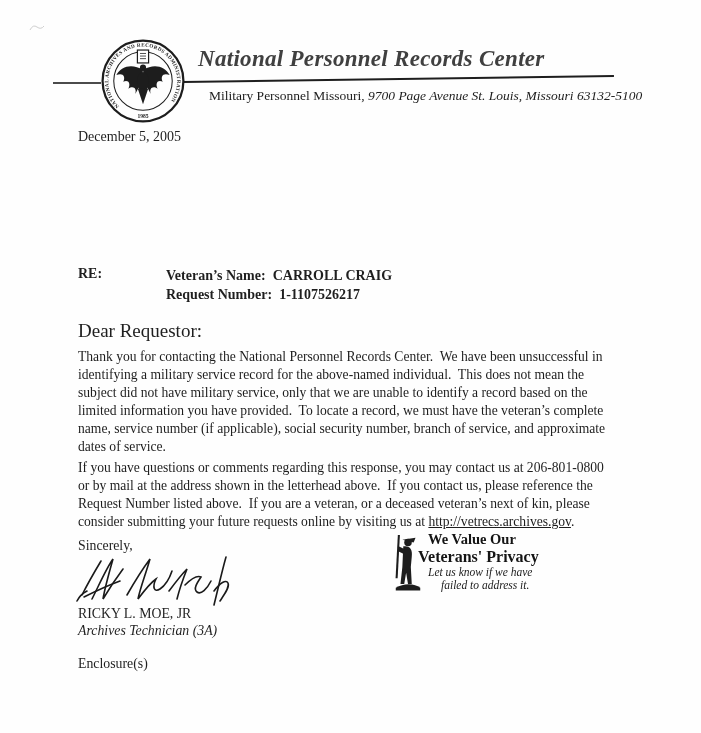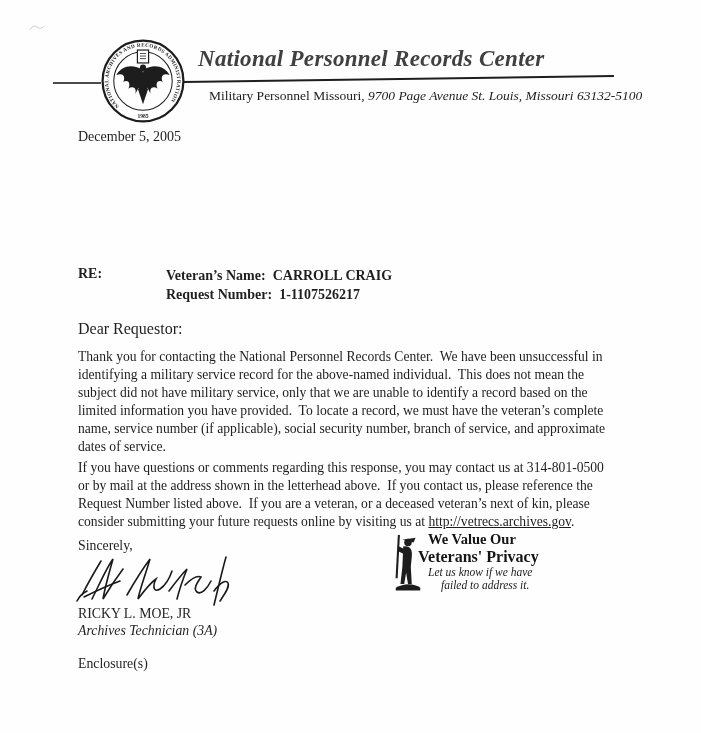--- a/index.html
+++ b/index.html
@@ -38,21 +38,21 @@
     white-space: nowrap;
   }
   .agency-subtitle .it { font-style: italic; }
 
   .date-line { left: 78px; top: 129px; font-size: 14px; }
 
   .re-block { left: 78px; top: 266px; display: flex; font-size: 14px; font-weight: bold; }
   .re-label { width: 88px; }
   .re-lines div { line-height: 19px; white-space: pre; }
 
-  .salutation { left: 78px; top: 320px; font-size: 16px; }
+  .salutation { left: 78px; top: 320px; font-size: 19px; }
 
   .body-para {
     left: 78px; top: 348px; width: 575px;
     font-size: 13.6px; line-height: 18px;
     white-space: pre-wrap; color: #1d1d1d;
   }
   .para2 { top: 459px; }
   .doc-link { color: #1d1d1d; text-decoration: underline; }
 
   .sincerely { left: 78px; top: 538px; font-size: 13.8px; }
@@ -124,21 +124,21 @@
 
   <div class="abs salutation">Dear Requestor:</div>
 
   <div class="abs body-para">Thank you for contacting the National Personnel Records Center.  We have been unsuccessful in
 identifying a military service record for the above-named individual.  This does not mean the
 subject did not have military service, only that we are unable to identify a record based on the
 limited information you have provided.  To locate a record, we must have the veteran’s complete
 name, service number (if applicable), social security number, branch of service, and approximate
 dates of service.</div>
 
-  <div class="abs body-para para2"><span>If you have questions or comments regarding this response, you may contact us at 314-801-0500
+  <div class="abs body-para para2"><span>If you have questions or comments regarding this response, you may contact us at 206-801-0800
 or by mail at the address shown in the letterhead above.  If you contact us, please reference the
 Request Number listed above.  If you are a veteran, or a deceased veteran’s next of kin, please
 </span><span>consider submitting your future requests online by visiting us at </span><span class="doc-link">http://vetrecs.archives.gov</span><span>.</span></div>
 
   <div class="abs sincerely">Sincerely,</div>
 
   <svg class="abs signature-wrap" width="172" height="60" viewBox="0 0 172 60">
     <g fill="none" stroke="#1a1a1a" stroke-width="1.6" stroke-linecap="round">
       <path d="M3 50 C5 46 9 42 13 40"></path>
       <path d="M8 44 C14 32 21 20 27 10"></path>

